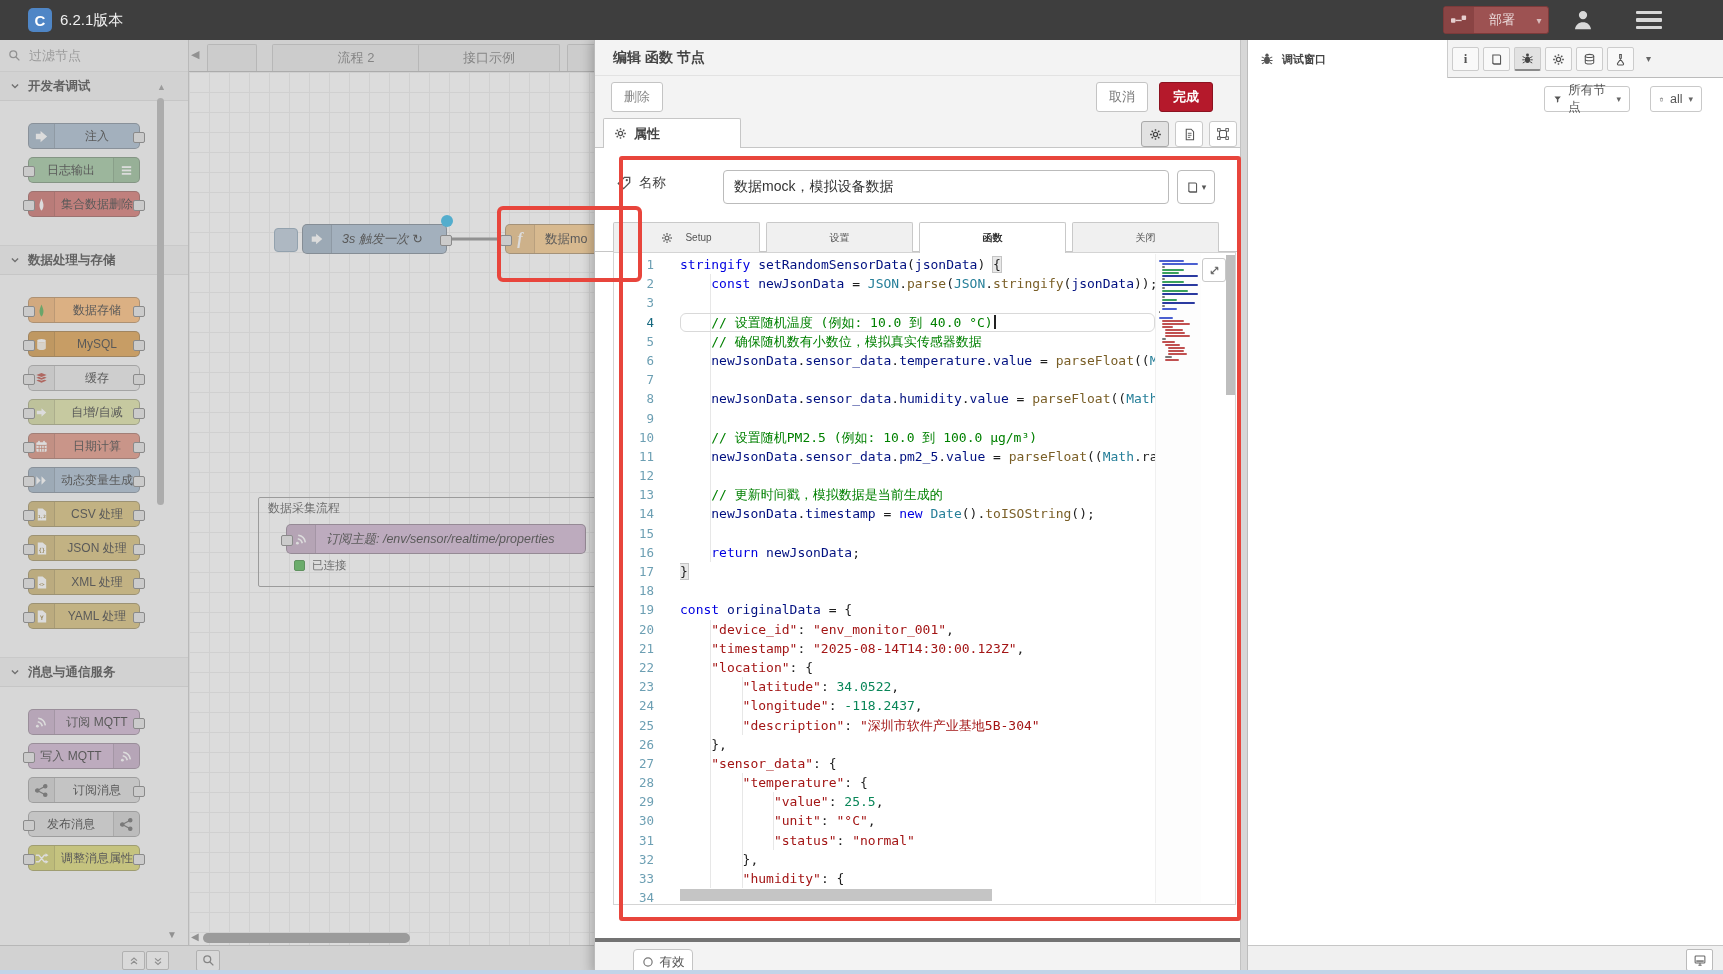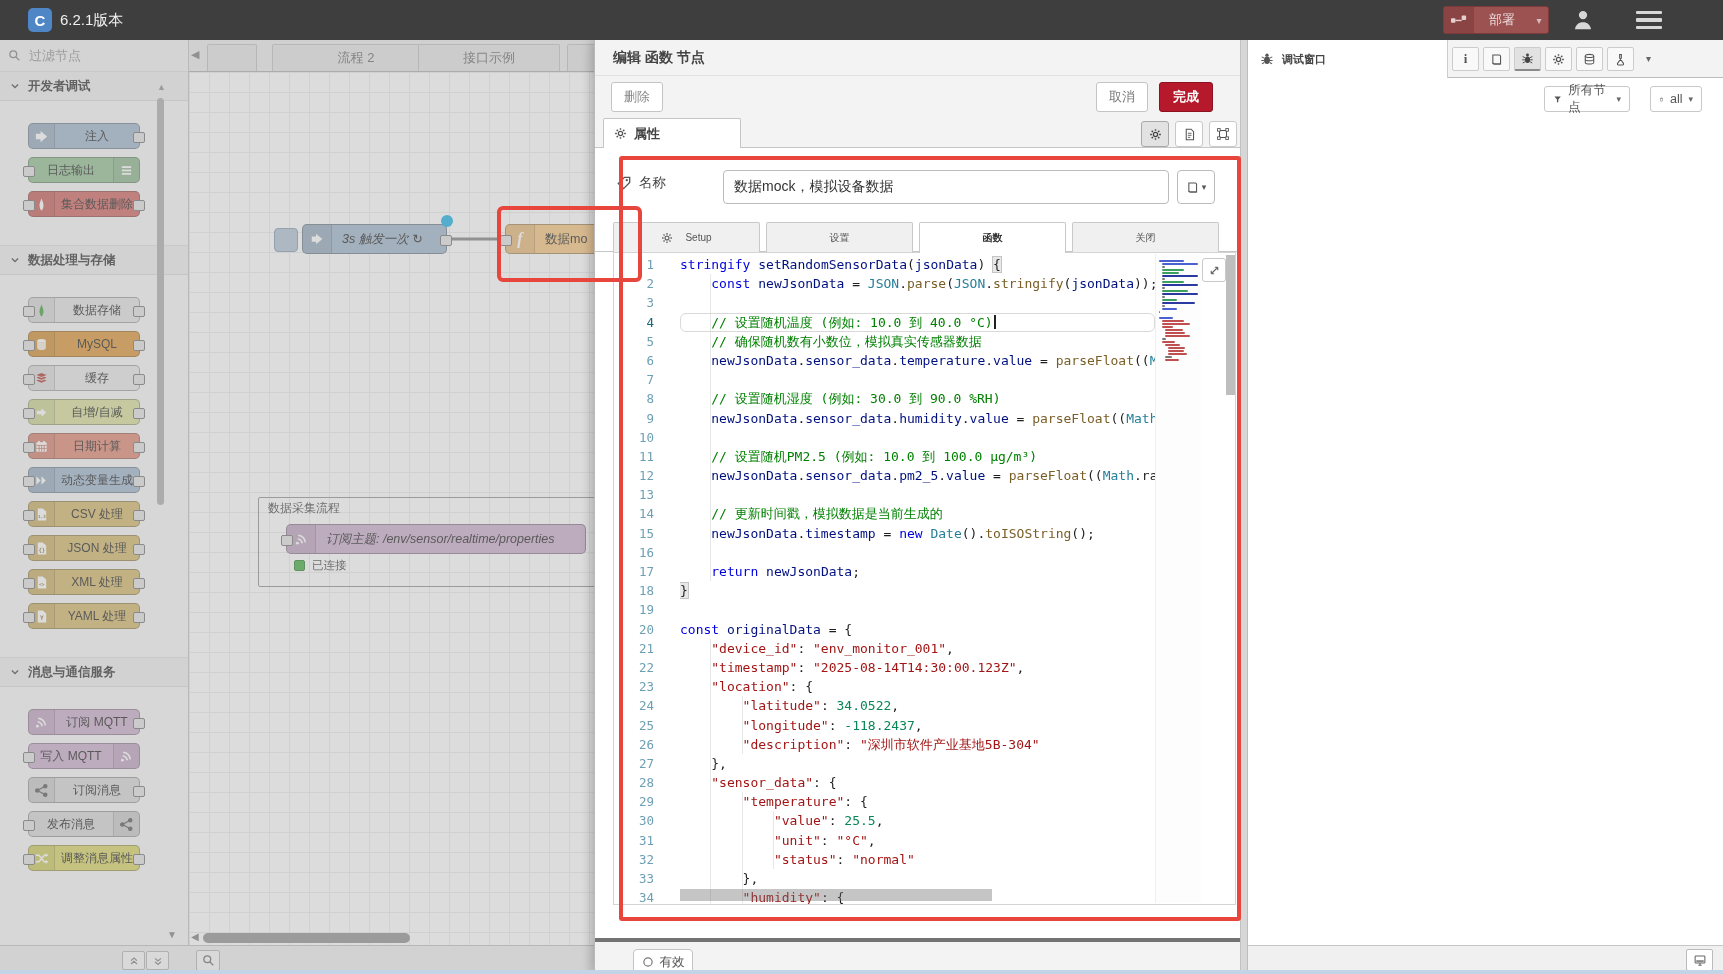--- a/index.html
+++ b/index.html
@@ -233,21 +233,21 @@
             <span class="port r"></span>
           </div>
         </div>
         <div class="pcat">
           <svg width="10" height="10" viewBox="0 0 16 16">
             <path d="M3 5.5l5 5 5-5" fill="none" stroke="#555" stroke-width="2"></path>
           </svg>
           <span>数据处理与存储</span>
         </div>
         <div class="pcat-body">
-          <div class="pnode" style="background: #e5e5e5;">
+          <div class="pnode" style="background: #fdba74;">
             <span class="nicon il">
               <svg width="15" height="15" viewBox="0 0 16 16">
                 <path d="M8 1.5c1.2 3.5 2.6 5.5 2 9-.4 2.3-1.6 4-2 4s-1.6-1.7-2-4c-.6-3.5.8-5.5 2-9z" fill="#4da94d"></path>
               </svg>
             </span>
             <span class="nlabel">数据存储</span>
             <span class="port l"></span>
             <span class="port r"></span>
           </div>
           <div class="pnode" style="background: rgb(222, 157, 69);">
@@ -627,21 +627,20 @@
           <div class="gnum">34</div>
         </div>
       <div id="codelines">
           <div class="crow"><span class="k">stringify </span><span class="v">setRandomSensorData</span><span class="d">(</span><span class="v">jsonData</span><span class="d">) </span><span class="b">{</span></div>
           <div class="crow"><span class="ig"></span><span class="k">const</span><span class="d"> </span><span class="v">newJsonData</span><span class="d"> = </span><span class="t">JSON</span><span class="d">.</span><span class="m">parse</span><span class="d">(</span><span class="t">JSON</span><span class="d">.</span><span class="m">stringify</span><span class="d">(</span><span class="v">jsonData</span><span class="d">));</span></div>
           <div class="crow"><span class="ig"></span></div>
           <div class="crow cur"><span class="ig"></span><span class="c">// 设置随机温度 (例如: 10.0 到 40.0 °C)</span><span class="cursor"></span></div>
           <div class="crow"><span class="ig"></span><span class="c">// 确保随机数有小数位，模拟真实传感器数据</span></div>
           <div class="crow"><span class="ig"></span><span class="v">newJsonData</span><span class="d">.</span><span class="v">sensor_data</span><span class="d">.</span><span class="v">temperature</span><span class="d">.</span><span class="v">value</span><span class="d"> = </span><span class="m">parseFloat</span><span class="d">((</span><span class="t">M</span></div>
           <div class="crow"><span class="ig"></span></div>
-          <div class="crow"><span class="ig"></span><span class="c">// 设置随机湿度 (例如: 30.0 到 90.0 %RH)</span></div>
           <div class="crow"><span class="ig"></span><span class="v">newJsonData</span><span class="d">.</span><span class="v">sensor_data</span><span class="d">.</span><span class="v">humidity</span><span class="d">.</span><span class="v">value</span><span class="d"> = </span><span class="m">parseFloat</span><span class="d">((</span><span class="t">Math</span></div>
           <div class="crow"><span class="ig"></span></div>
           <div class="crow"><span class="ig"></span><span class="c">// 设置随机PM2.5 (例如: 10.0 到 100.0 μg/m³)</span></div>
           <div class="crow"><span class="ig"></span><span class="v">newJsonData</span><span class="d">.</span><span class="v">sensor_data</span><span class="d">.</span><span class="v">pm2_5</span><span class="d">.</span><span class="v">value</span><span class="d"> = </span><span class="m">parseFloat</span><span class="d">((</span><span class="t">Math</span><span class="d">.ra</span></div>
           <div class="crow"><span class="ig"></span></div>
           <div class="crow"><span class="ig"></span><span class="c">// 更新时间戳，模拟数据是当前生成的</span></div>
           <div class="crow"><span class="ig"></span><span class="v">newJsonData</span><span class="d">.</span><span class="v">timestamp</span><span class="d"> = </span><span class="k">new</span><span class="d"> </span><span class="t">Date</span><span class="d">().</span><span class="m">toISOString</span><span class="d">();</span></div>
           <div class="crow"><span class="ig"></span></div>
           <div class="crow"><span class="ig"></span><span class="k">return</span><span class="d"> </span><span class="v">newJsonData</span><span class="d">;</span></div>
           <div class="crow"><span class="b">}</span></div>

